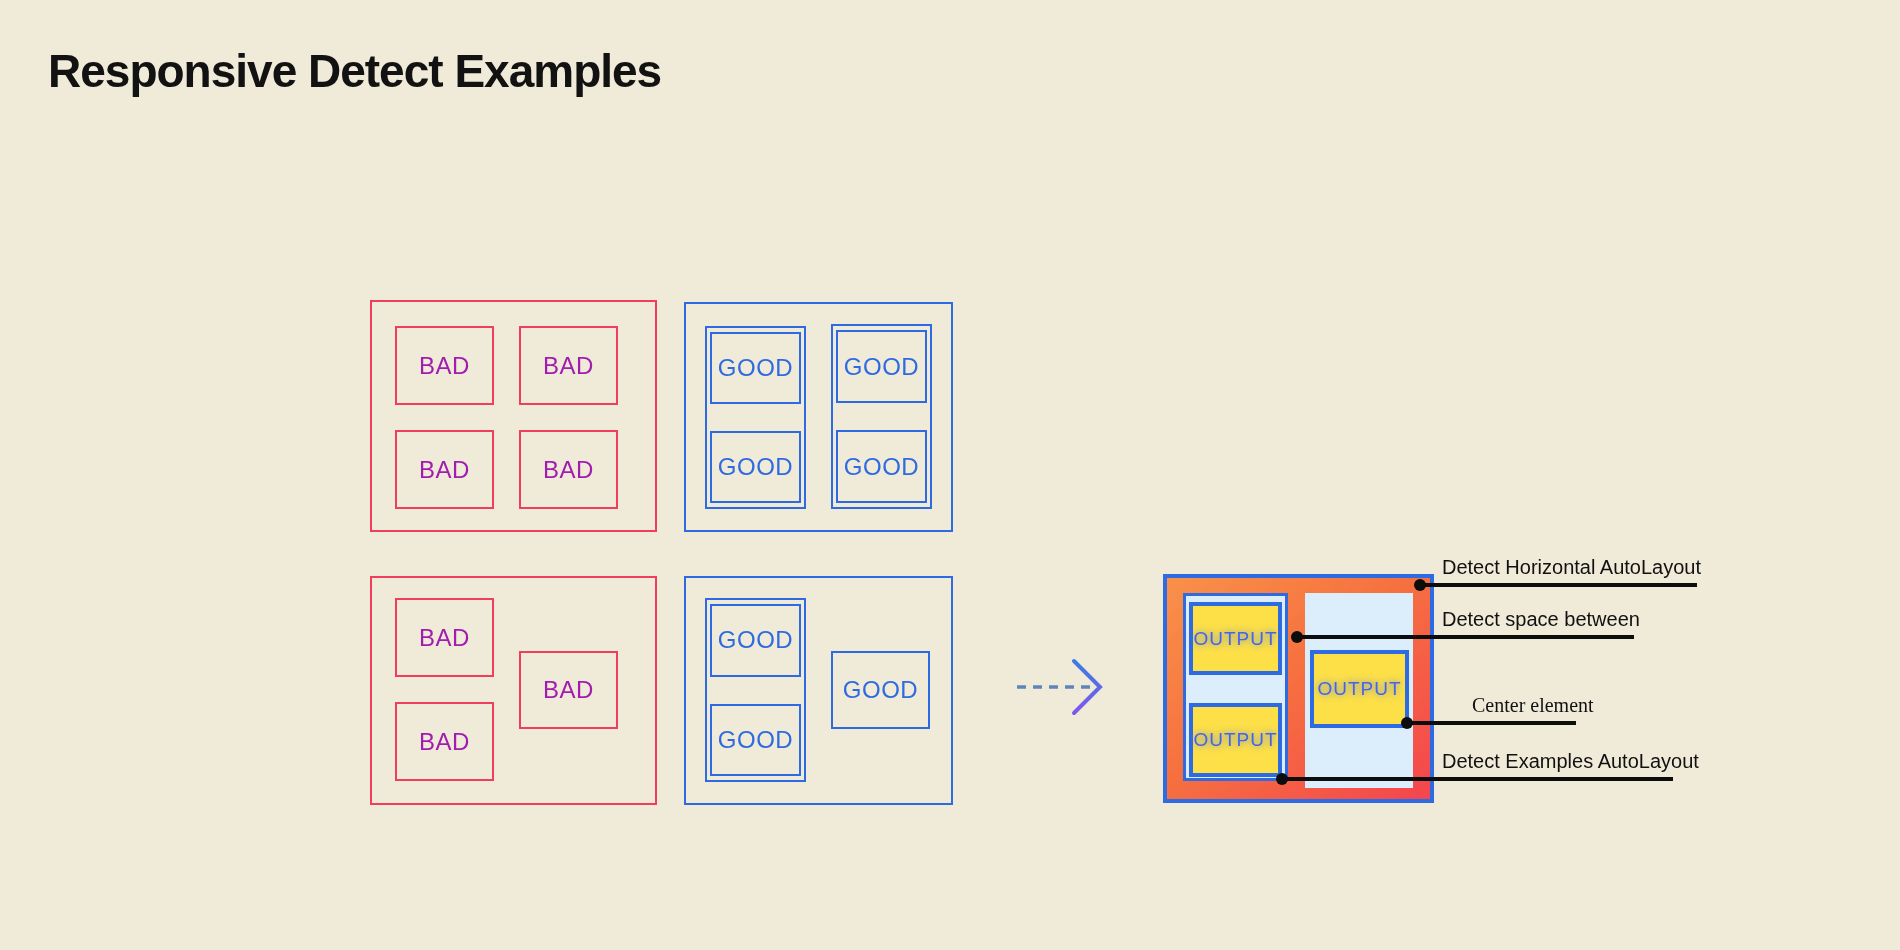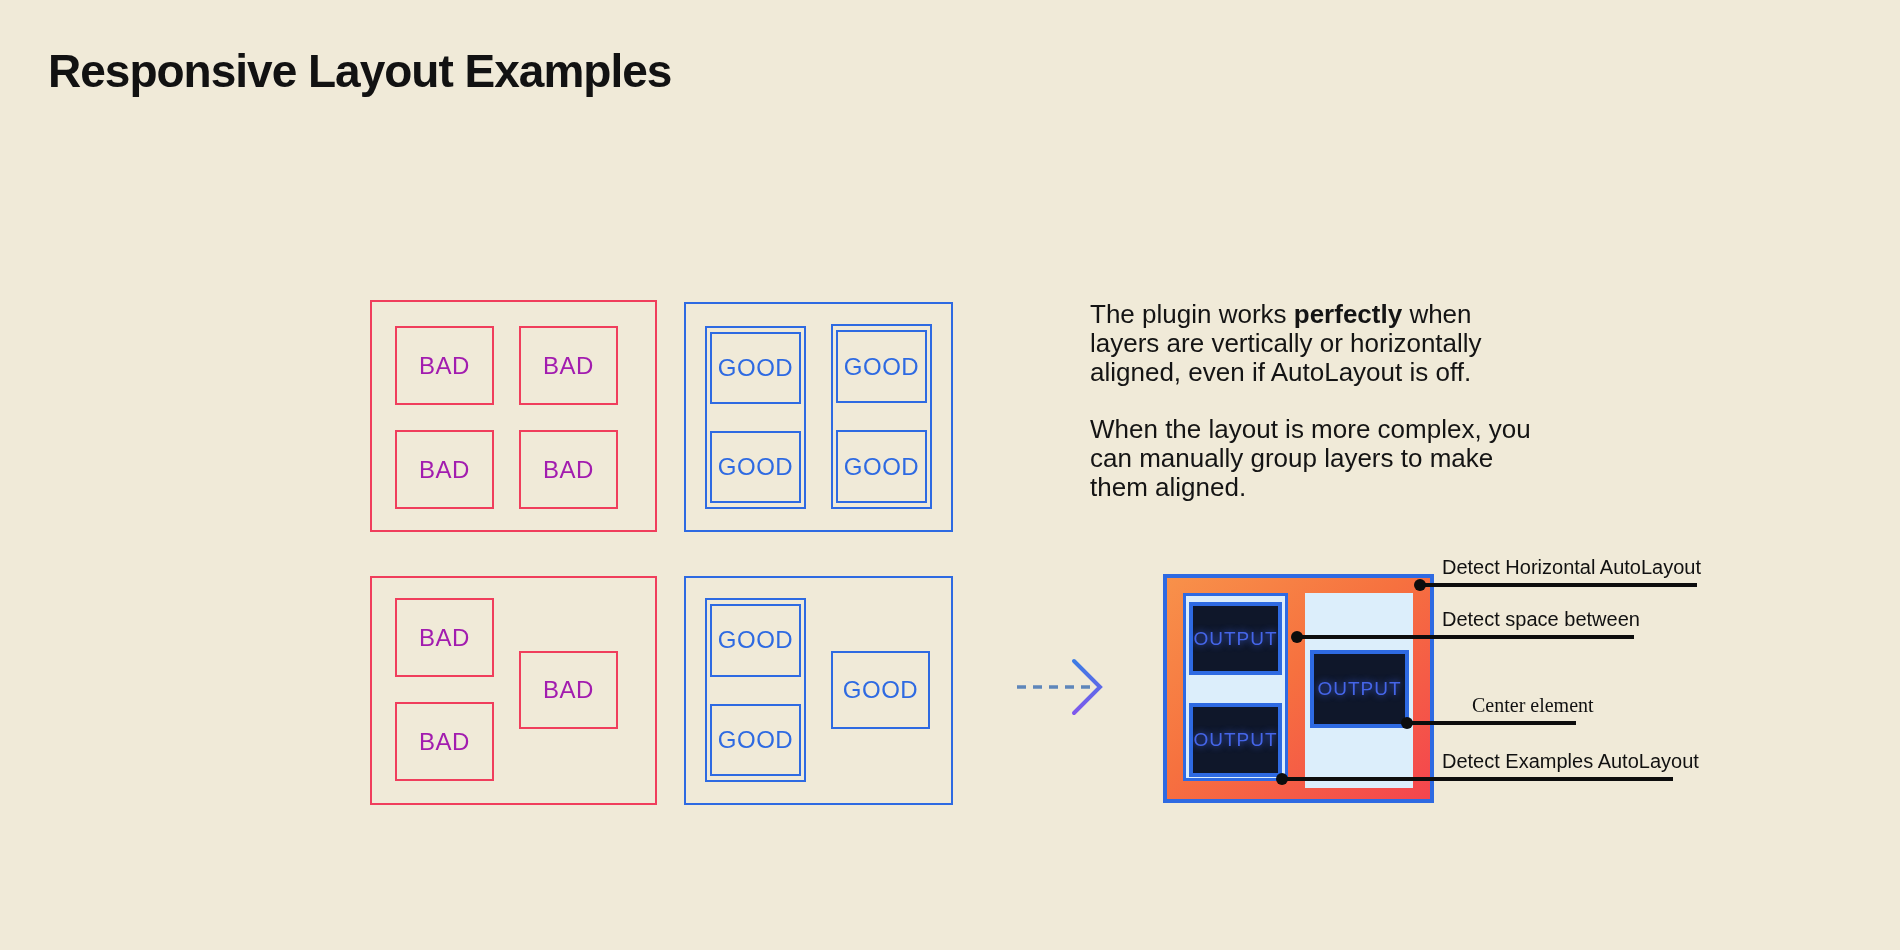--- a/index.html
+++ b/index.html
@@ -73,21 +73,21 @@
   .output-frame{
     position:absolute;left:1163px;top:574px;width:271px;height:229px;
     box-sizing:border-box;border:4px solid #2E6AE2;
     background:linear-gradient(140deg,#F8914A 0%,#F6713F 45%,#F4454E 100%);
   }
   .output-col{position:absolute;box-sizing:border-box;background:#DCEEFB;}
   .col-left{left:16px;top:15px;width:105px;height:188px;border:3px solid #2E6AE2;}
   .col-right{left:138px;top:15px;width:108px;height:195px;}
   .output-box{
     position:absolute;box-sizing:border-box;
-    background:#0f172a;border:4px solid #2E6AE2;
+    background:#fde047;border:4px solid #2E6AE2;
     display:flex;align-items:center;justify-content:center;
     color:#4565E8;font-size:19px;letter-spacing:1px;
     text-shadow:0 0 7px rgba(70,110,255,.85);
   }
   .col-left .ob1{left:3px;top:6px;width:93px;height:73px;}
   .col-left .ob2{left:3px;top:107px;width:93px;height:74px;}
   .col-right .ob3{left:5px;top:57px;width:99px;height:78px;}
 
   
   .ann-dot{position:absolute;width:12px;height:12px;border-radius:50%;background:#0D0D0D;z-index:5;}
@@ -97,21 +97,21 @@
   .a1-dot{left:1414px;top:579px;}  .a1-line{left:1420px;top:583px;width:277px;}  .a1-label{left:1442px;top:556px;text-align:center;}
   .a2-dot{left:1291px;top:631px;}  .a2-line{left:1297px;top:635px;width:337px;}  .a2-label{left:1442px;top:608px;}
   .a3-dot{left:1401px;top:717px;}  .a3-line{left:1407px;top:721px;width:169px;}  .a3-label{left:1472px;top:694px;font-family:Liberation Serif, serif;}
   .a4-dot{left:1276px;top:773px;}  .a4-line{left:1282px;top:777px;width:391px;}  .a4-label{left:1442px;top:750px;}
 </style>
 </head>
 <body>
 
 <div class="canvas">
 
-  <h1 class="page-title">Responsive Layout Examples</h1>
+  <h1 class="page-title">Responsive Detect Examples</h1>
 
   <div class="panel red p-bad1">
     <div class="box bad-box b1">BAD</div>
     <div class="box bad-box b2">BAD</div>
     <div class="box bad-box b3">BAD</div>
     <div class="box bad-box b4">BAD</div>
   </div>
 
   <div class="panel blue p-good1">
     <div class="good-group g-left">
@@ -131,24 +131,20 @@
   </div>
 
   <div class="panel blue p-good2">
     <div class="good-group g-left">
       <div class="box good-box">GOOD</div>
       <div class="box good-box">GOOD</div>
     </div>
     <div class="box good-box b-right">GOOD</div>
   </div>
 
-  <div class="desc">
-    <p><span>The plugin works </span><b>perfectly</b><span> when layers are vertically or horizontally aligned, even if AutoLayout is off.</span></p>
-    <p>When the layout is more complex, you can manually group layers to make them aligned.</p>
-  </div>
 
   <div class="arrow-wrap">
     <svg width="98" height="66" viewBox="0 0 98 66" fill="none" xmlns="http://www.w3.org/2000/svg">
       <defs>
         <linearGradient id="chev" x1="0" y1="0" x2="0" y2="1">
           <stop offset="0" stop-color="#3C7CE4"></stop>
           <stop offset="1" stop-color="#7F58EC"></stop>
         </linearGradient>
       </defs>
       <line x1="5" y1="33" x2="84" y2="33" stroke="#5E86BA" stroke-width="3.5" stroke-dasharray="9 7"></line>

